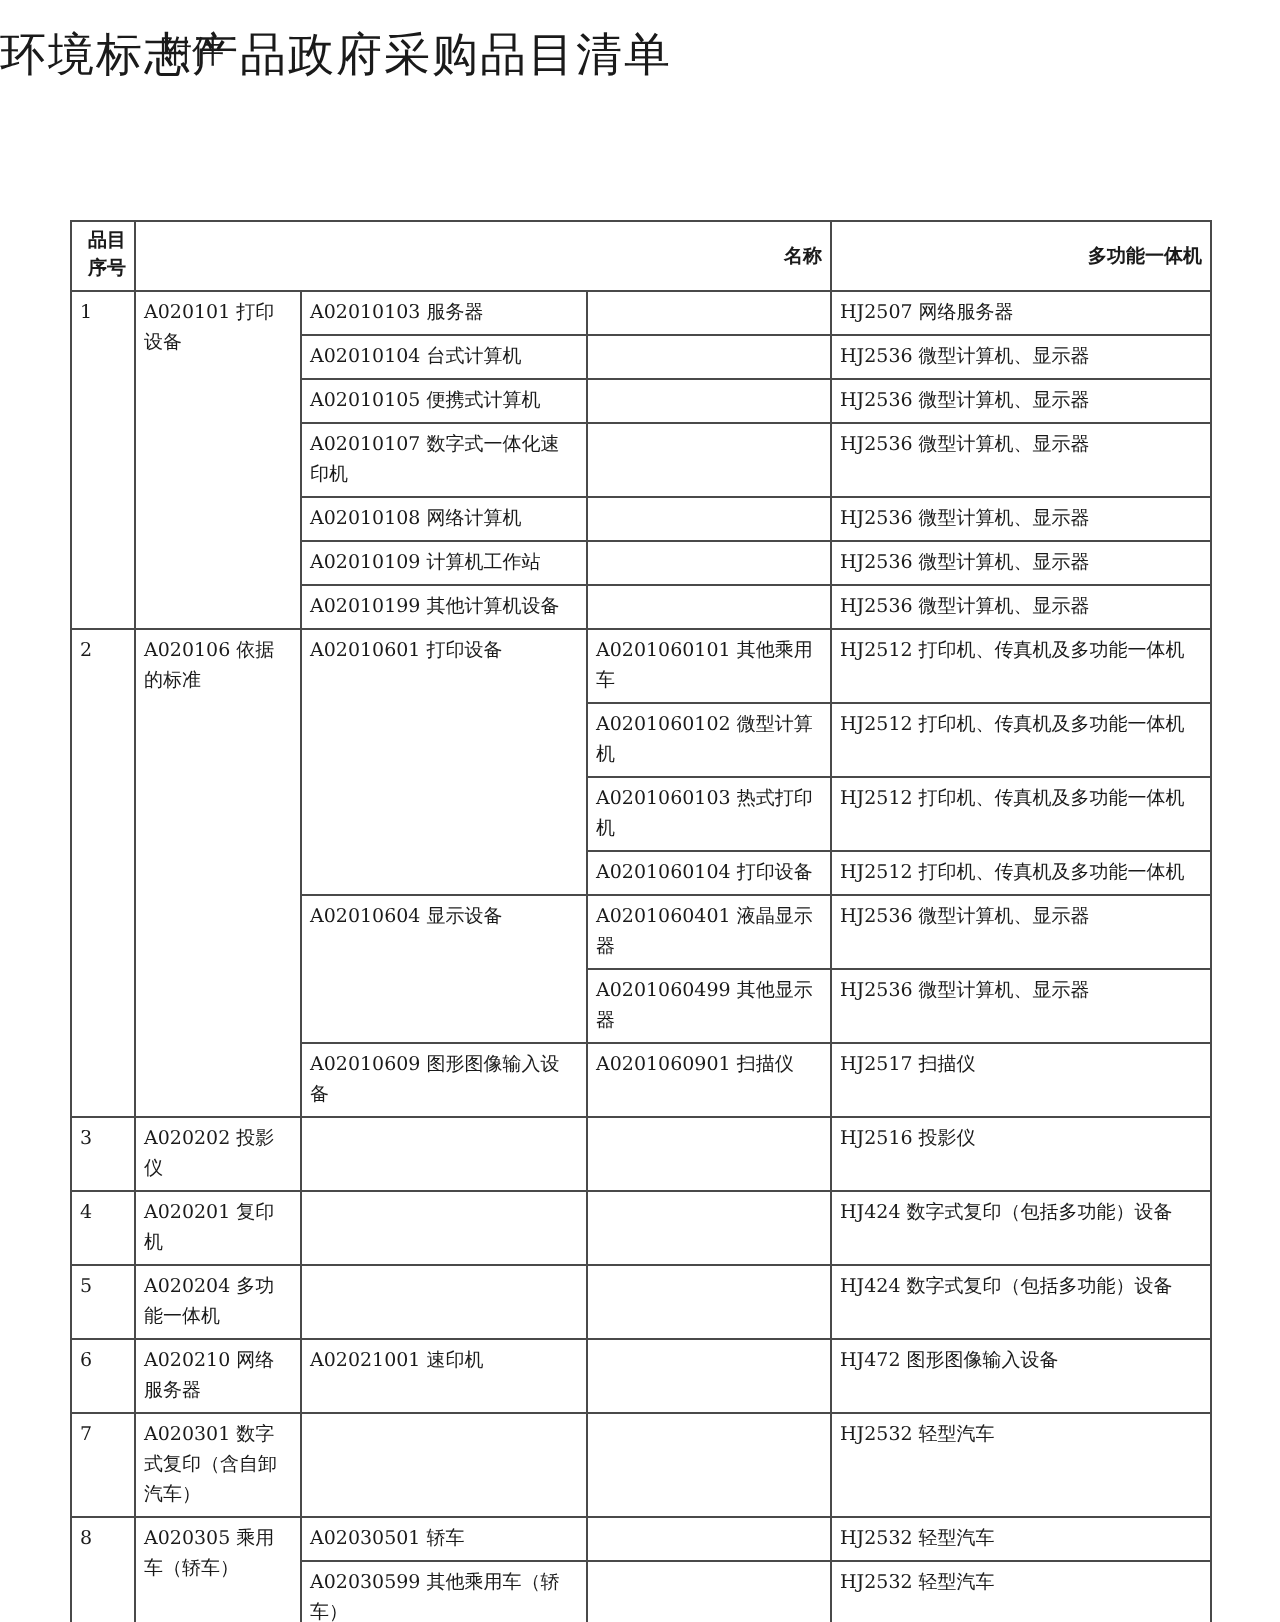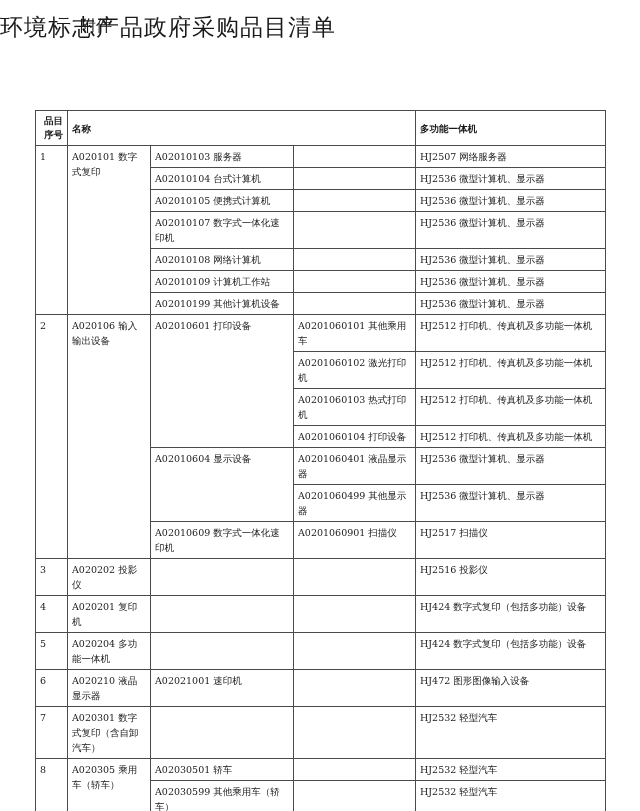--- a/index.html
+++ b/index.html
@@ -5,21 +5,21 @@
   html, body { margin: 0; padding: 0; background: #ffffff; }
   body { width: 640px; height: 811px; position: relative; overflow: hidden;
          font-family: "DejaVu Serif", "Liberation Serif", serif; color: #1a1a1a; }
   .attach { position: absolute; left: 80px; top: 16px; font-size: 16px; text-align: right; }
   .title { position: absolute; left: 0; width: 640px; top: 12px; text-align: left;
            font-size: 23px; letter-spacing: 1px; font-family: "DejaVu Sans", "Liberation Sans", sans-serif; }
   table { position: absolute; left: 35px; top: 110px; border-collapse: collapse;
           table-layout: fixed; width: 570px; font-size: 9.5px; }
   td, th { border: 1.3px solid #4a4a4a; padding: 3px 4px; vertical-align: top;
            line-height: 15px; text-align: left; font-weight: normal; overflow: hidden; }
-  th { font-weight: bold; vertical-align: middle; text-align: left; }
+  th { font-weight: bold; vertical-align: middle; text-align: right; }
   th.seq { text-align: right; line-height: 14px; }
   col.c1 { width: 32px; } col.c2 { width: 83px; } col.c3 { width: 143px; }
   col.c4 { width: 122px; } col.c5 { width: 190px; }
   tr { height: 22px; }
   tr.h-hdr { height: 33px; }
   tr.h-tall { height: 34px; }
   tr.h-mid { height: 19px; }
 </style>
 </head>
 <body>
@@ -39,21 +39,21 @@
     <tr class="h-hdr">
       <th class="seq">品目序号</th>
       <th colspan="3">名称</th>
       <th>多功能一体机</th>
     </tr>
   </thead>
   <tbody>
 
     <tr>
       <td rowspan="7">1</td>
-      <td rowspan="7">A020101 数字式复印</td>
+      <td rowspan="7">A020101 打印设备</td>
       <td>A02010103 服务器</td>
       <td></td>
       <td>HJ2507 网络服务器</td>
     </tr>
     <tr>
       <td>A02010104 台式计算机</td>
       <td></td>
       <td>HJ2536 微型计算机、显示器</td>
     </tr>
     <tr>
@@ -77,48 +77,48 @@
       <td>HJ2536 微型计算机、显示器</td>
     </tr>
     <tr>
       <td>A02010199 其他计算机设备</td>
       <td></td>
       <td>HJ2536 微型计算机、显示器</td>
     </tr>
 
     <tr>
       <td rowspan="7">2</td>
-      <td rowspan="7">A020106 输入输出设备</td>
+      <td rowspan="7">A020106 依据的标准</td>
       <td rowspan="4">A02010601 打印设备</td>
       <td>A0201060101 其他乘用车</td>
       <td>HJ2512 打印机、传真机及多功能一体机</td>
     </tr>
     <tr>
-      <td>A0201060102 激光打印机</td>
+      <td>A0201060102 微型计算机</td>
       <td>HJ2512 打印机、传真机及多功能一体机</td>
     </tr>
     <tr>
       <td>A0201060103 热式打印机</td>
       <td>HJ2512 打印机、传真机及多功能一体机</td>
     </tr>
     <tr>
       <td>A0201060104 打印设备</td>
       <td>HJ2512 打印机、传真机及多功能一体机</td>
     </tr>
     <tr>
       <td rowspan="2">A02010604 显示设备</td>
       <td>A0201060401 液晶显示器</td>
       <td>HJ2536 微型计算机、显示器</td>
     </tr>
     <tr>
       <td>A0201060499 其他显示器</td>
       <td>HJ2536 微型计算机、显示器</td>
     </tr>
     <tr>
-      <td>A02010609 数字式一体化速印机</td>
+      <td>A02010609 图形图像输入设备</td>
       <td>A0201060901 扫描仪</td>
       <td>HJ2517 扫描仪</td>
     </tr>
 
     <tr>
       <td>3</td>
       <td>A020202 投影仪</td>
       <td></td>
       <td></td>
       <td>HJ2516 投影仪</td>
@@ -135,21 +135,21 @@
     <tr class="h-tall">
       <td>5</td>
       <td>A020204 多功能一体机</td>
       <td></td>
       <td></td>
       <td>HJ424 数字式复印（包括多功能）设备</td>
     </tr>
 
     <tr class="h-tall">
       <td>6</td>
-      <td>A020210 液晶显示器</td>
+      <td>A020210 网络服务器</td>
       <td>A02021001 速印机</td>
       <td></td>
       <td>HJ472 图形图像输入设备</td>
     </tr>
 
     <tr class="h-tall">
       <td>7</td>
       <td>A020301 数字式复印（含自卸汽车）</td>
       <td></td>
       <td></td>

